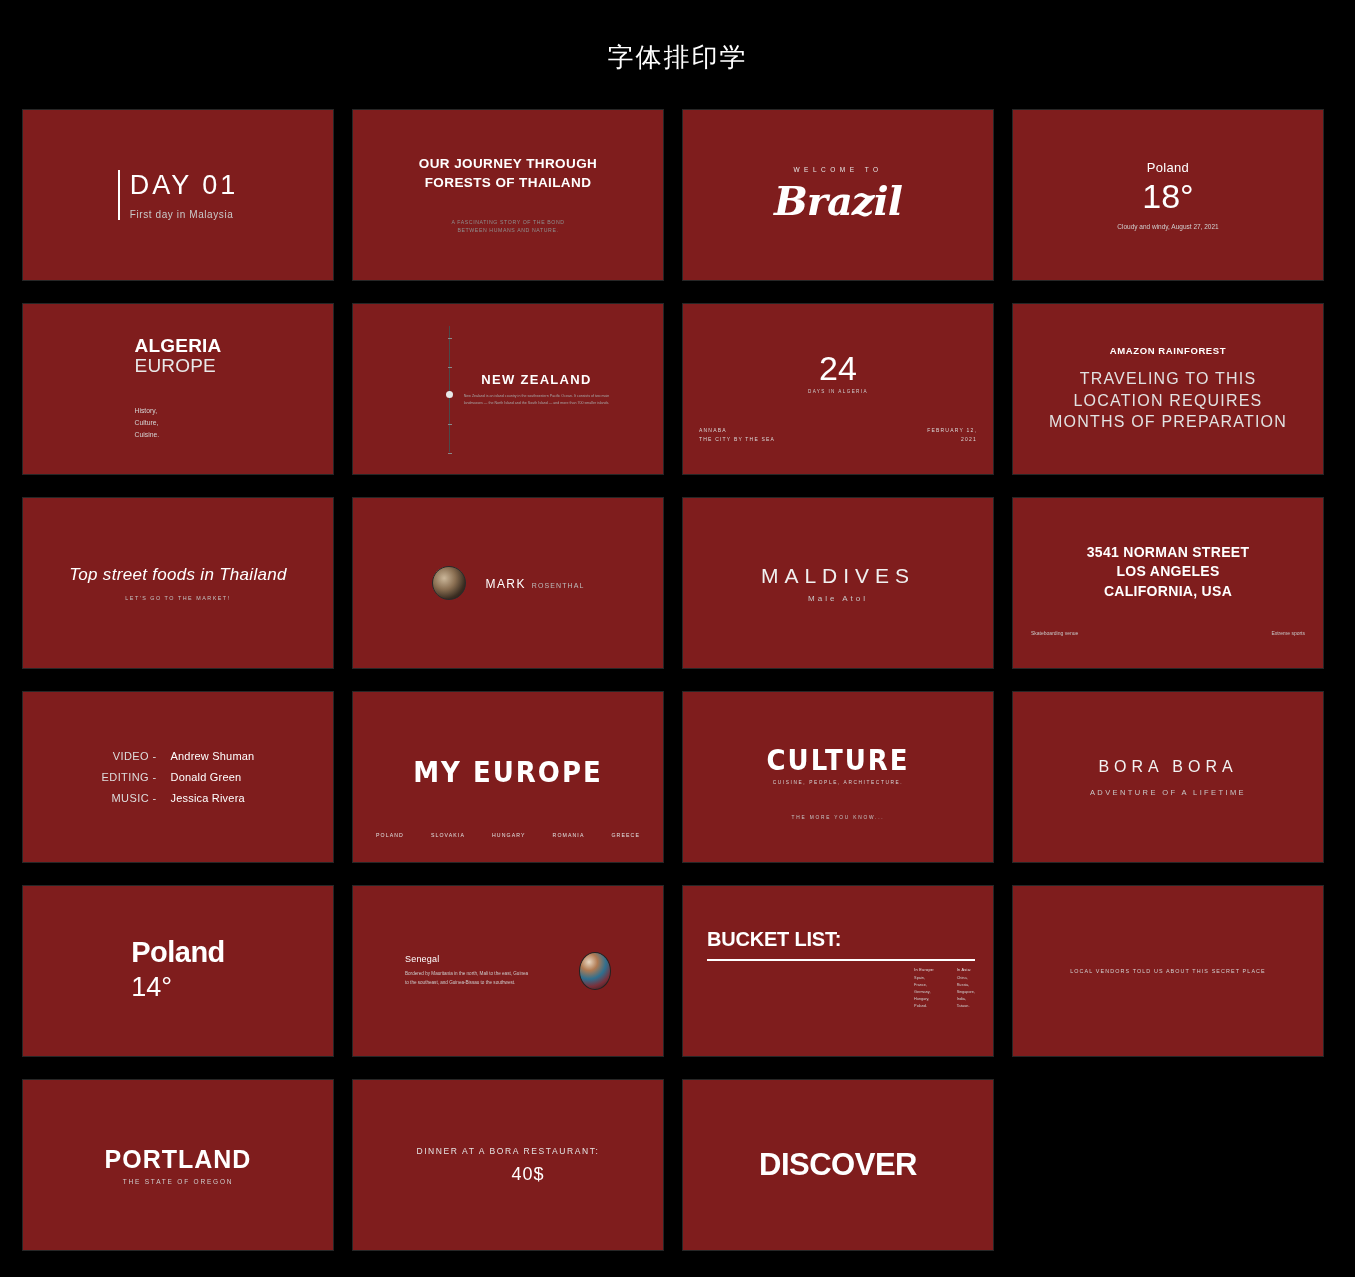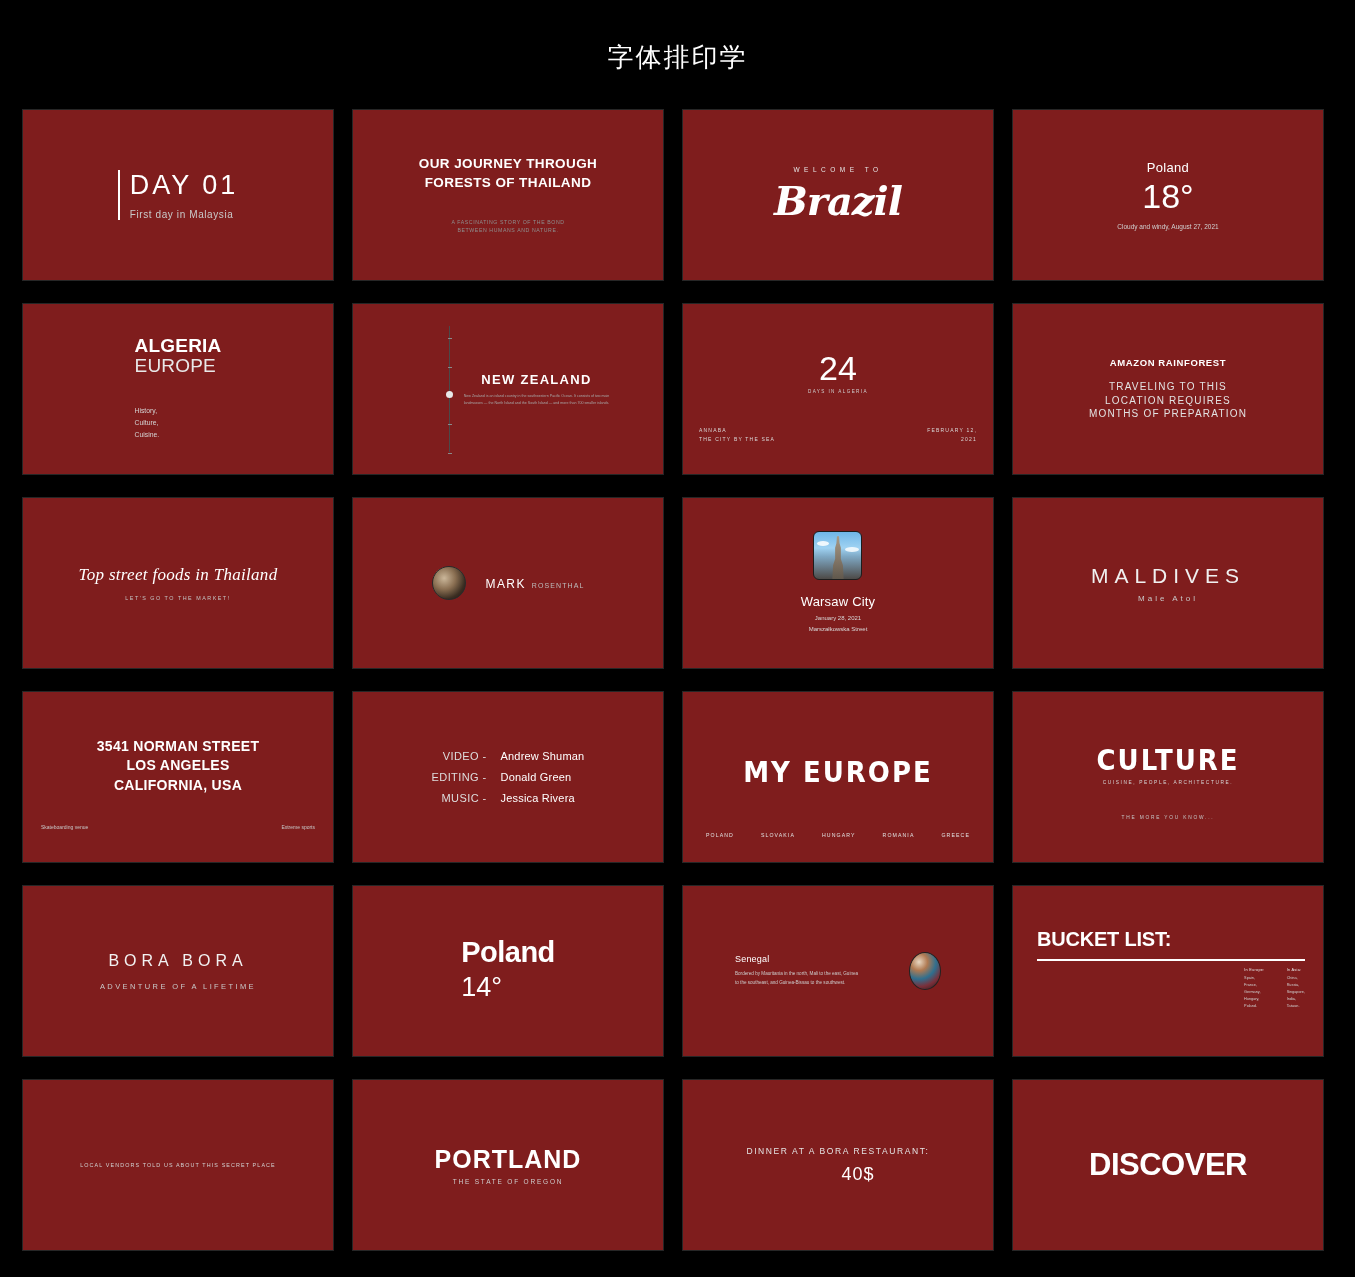--- a/index.html
+++ b/index.html
@@ -75,24 +75,24 @@
   .c6-body { font-size: 3.6px; line-height: 1.9; color: #a8a8a8; margin-left: 10px; margin-top: 6px; max-width: 155px; }
 
   
   .c7-num { font-size: 34px; font-weight: 300; line-height: 1; }
   .c7-sub { font-size: 4.6px; letter-spacing: 1.4px; color: #cfcfcf; margin-top: 4px; }
   .c7-bl { position: absolute; left: 16px; bottom: 30px; text-align: left; font-size: 5px; letter-spacing: 1.2px; line-height: 1.8; color: #d9d9d9; }
   .c7-br { position: absolute; right: 16px; bottom: 30px; text-align: right; font-size: 5px; letter-spacing: 1.2px; line-height: 1.8; color: #d9d9d9; }
 
   
   .c8-title { font-size: 9.5px; font-weight: 600; letter-spacing: .6px; }
-  .c8-body { font-size: 10px; font-weight: 300; letter-spacing: 1.2px; line-height: 1.35; color: #e2e2e2; margin-top: 12px; }
-
-  
-  .c9-script { font-family: Liberation Serif, serif; font-style: italic; font-size: 17px; font-weight: 400; letter-spacing: .3px; }
+  .c8-body { font-size: 16px; font-weight: 300; letter-spacing: 1.2px; line-height: 1.35; color: #e2e2e2; margin-top: 12px; }
+
+  
+  .c9-script { font-family: Liberation Sans, sans-serif; font-style: italic; font-size: 17px; font-weight: 400; letter-spacing: .3px; }
   .c9-sub { font-size: 5.4px; letter-spacing: 1.5px; color: #c4c4c4; margin-top: 10px; }
 
   
   .c10-row { display: flex; align-items: center; gap: 20px; }
   .avatar-sm {
     width: 34px; height: 34px; border-radius: 50%;
     background:
       radial-gradient(circle at 35% 35%, #cbb79a 0%, #8a6f52 38%, #3b2e22 70%, #171210 100%),
       linear-gradient(135deg, #d9cdb6, #2a211a);
     background-blend-mode: normal;
@@ -289,34 +289,20 @@
 
   <div class="card">
     <div class="c10-row">
       <div class="avatar-sm"></div>
       <div>
         <span class="c10-name">MARK</span><span class="c10-last">ROSENTHAL</span>
       </div>
     </div>
   </div>
 
-  <div class="card">
-    <div class="stack">
-      <div class="c11-photo">
-        <div class="c11-cloud1"></div>
-        <div class="c11-cloud2"></div>
-        <div class="c11-tower"></div>
-      </div>
-      <div class="c11-title">Warsaw City</div>
-      <div class="c11-meta">
-        <div>January 28, 2021</div>
-        <div>Marszałkowska Street</div>
-      </div>
-    </div>
-  </div>
 
   <div class="card">
     <div class="stack">
       <div class="c12-title">MALDIVES</div>
       <div class="c12-sub">Male Atol</div>
     </div>
   </div>
 
   <div class="card">
     <div class="stack" style="margin-bottom:22px;">

